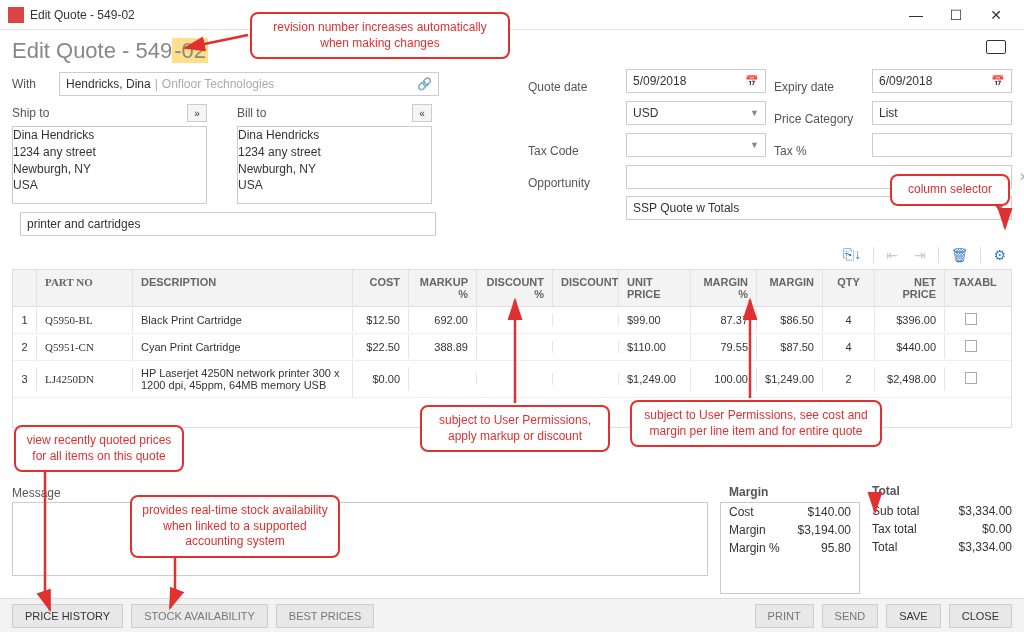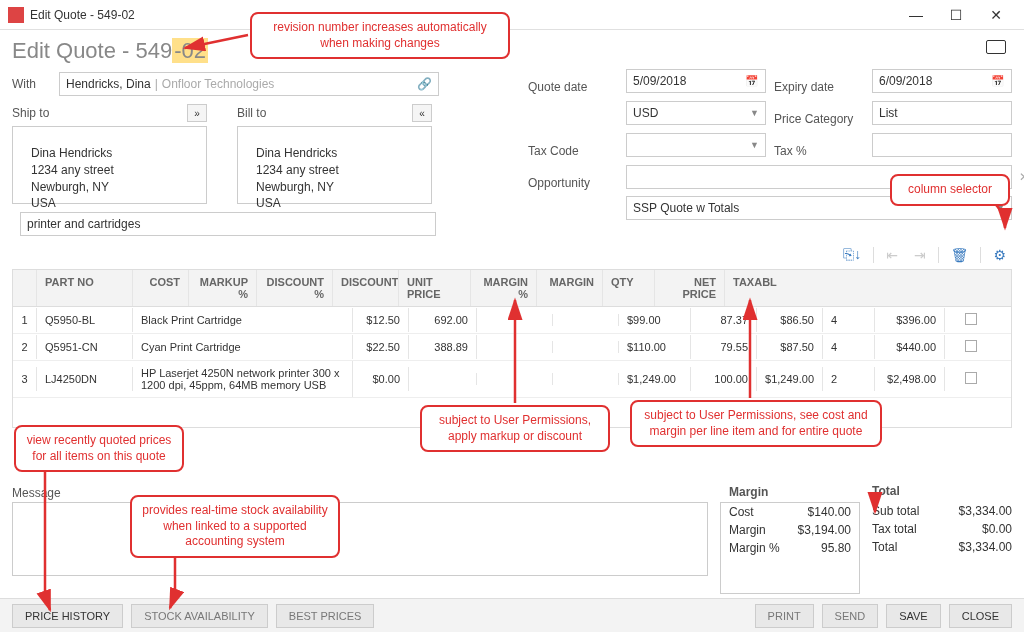--- a/index.html
+++ b/index.html
@@ -32,47 +32,47 @@
 .top-fields .field .cal { margin-left: auto; color: #888; font-size: 11px; }
 .top-fields .field .dd { margin-left: auto; color: #888; font-size: 9px; }
 .top-fields .wide { grid-column: 2 / 5; }
 .top-fields .clearx { position: absolute; right: -18px; top: 4px; color: #aaa; font-size: 12px; }
 
 .addr-row { display: flex; gap: 30px; padding: 4px 12px; }
 .addr-block { width: 195px; }
 .addr-block .addr-head { display: flex; align-items: center; margin-bottom: 4px; }
 .addr-block .addr-head .lab { color: #555; }
 .addr-block .addr-head .exp { margin-left: auto; border: 1px solid #ccc; background: #f5f5f5; width: 20px; height: 18px; font-size: 10px; display: flex; align-items: center; justify-content: center; }
-.addr-block .addr-box { border: 1px solid #ccc; height: 78px; padding: 18px; line-height: 1.4; }
+.addr-block .addr-box { border: 1px solid #ccc; height: 78px; padding: 0; line-height: 1.4; }
 
 .subject-row { padding: 4px 20px; }
 .subject-row .subj { border: 1px solid #ccc; height: 24px; width: 416px; padding: 0 6px; display: flex; align-items: center; }
 
 
 .grid-toolbar { display: flex; justify-content: flex-end; padding: 4px 14px; gap: 8px; align-items: center; }
 .grid-toolbar .tbtn { color: #3a7bbf; font-size: 14px; padding: 2px 4px; cursor: pointer; }
 .grid-toolbar .tbtn.dis { color: #ccc; }
 .grid-toolbar .sep { width: 1px; height: 16px; background: #ddd; }
 
 
 .grid { margin: 0 12px; border: 1px solid #ddd; }
 .grid-head { display: flex; background: #f3f3f3; border-bottom: 1px solid #ddd; }
 .grid-head .gh, .grid-row .gc { padding: 6px 8px; border-right: 1px solid #e5e5e5; font-size: 11px; overflow: hidden; }
 .grid-head .gh { color: #666; font-weight: 600; }
 .gh.num, .gc.num { width: 24px; text-align: center; }
-.gh.part, .gc.part { width: 96px; }
+.gh.part, .gc.part { width: 96px; font-family: Liberation Serif, serif; }
 .gh.desc, .gc.desc { width: 220px; }
 .gh.cost, .gc.cost { width: 56px; text-align: right; }
 .gh.markup, .gc.markup { width: 68px; text-align: right; }
 .gh.discp, .gc.discp { width: 76px; text-align: right; }
 .gh.disc, .gc.disc { width: 66px; text-align: right; }
 .gh.unit, .gc.unit { width: 72px; text-align: left; }
 .gh.marginp, .gc.marginp { width: 66px; text-align: right; }
 .gh.margin, .gc.margin { width: 66px; text-align: right; }
-.gh.qty, .gc.qty { width: 52px; text-align: left; }
+.gh.qty, .gc.qty { width: 52px; text-align: center; }
 .gh.net, .gc.net { width: 70px; text-align: right; }
 .gh.tax, .gc.tax { width: 52px; text-align: center; border-right: none; }
 .grid-row { display: flex; border-bottom: 1px solid #eee; align-items: center; }
 .grid-row .gc { color: #333; }
 .gc.tax .chk { display: inline-block; width: 12px; height: 12px; border: 1px solid #aaa; }
 .grid-body { height: 120px; }
 
 
 .bottom { position: absolute; bottom: 38px; left: 12px; right: 12px; display: flex; gap: 12px; }
 .bottom .msgbox { flex: 1; }
@@ -205,20 +205,21 @@
   <span class="sep"></span>
   <span class="tbtn">🗑</span>
   <span class="sep"></span>
   <span class="tbtn">⚙</span>
 </div>
 
 <div class="grid">
   <div class="grid-head">
     <div class="gh num"></div>
     <div class="gh part">PART NO</div>
+    <div class="gh desc">DESCRIPTION</div>
     <div class="gh cost">COST</div>
     <div class="gh markup">MARKUP %</div>
     <div class="gh discp">DISCOUNT %</div>
     <div class="gh disc">DISCOUNT</div>
     <div class="gh unit">UNIT PRICE</div>
     <div class="gh marginp">MARGIN %</div>
     <div class="gh margin">MARGIN</div>
     <div class="gh qty">QTY</div>
     <div class="gh net">NET PRICE</div>
     <div class="gh tax">TAXABLE</div>

